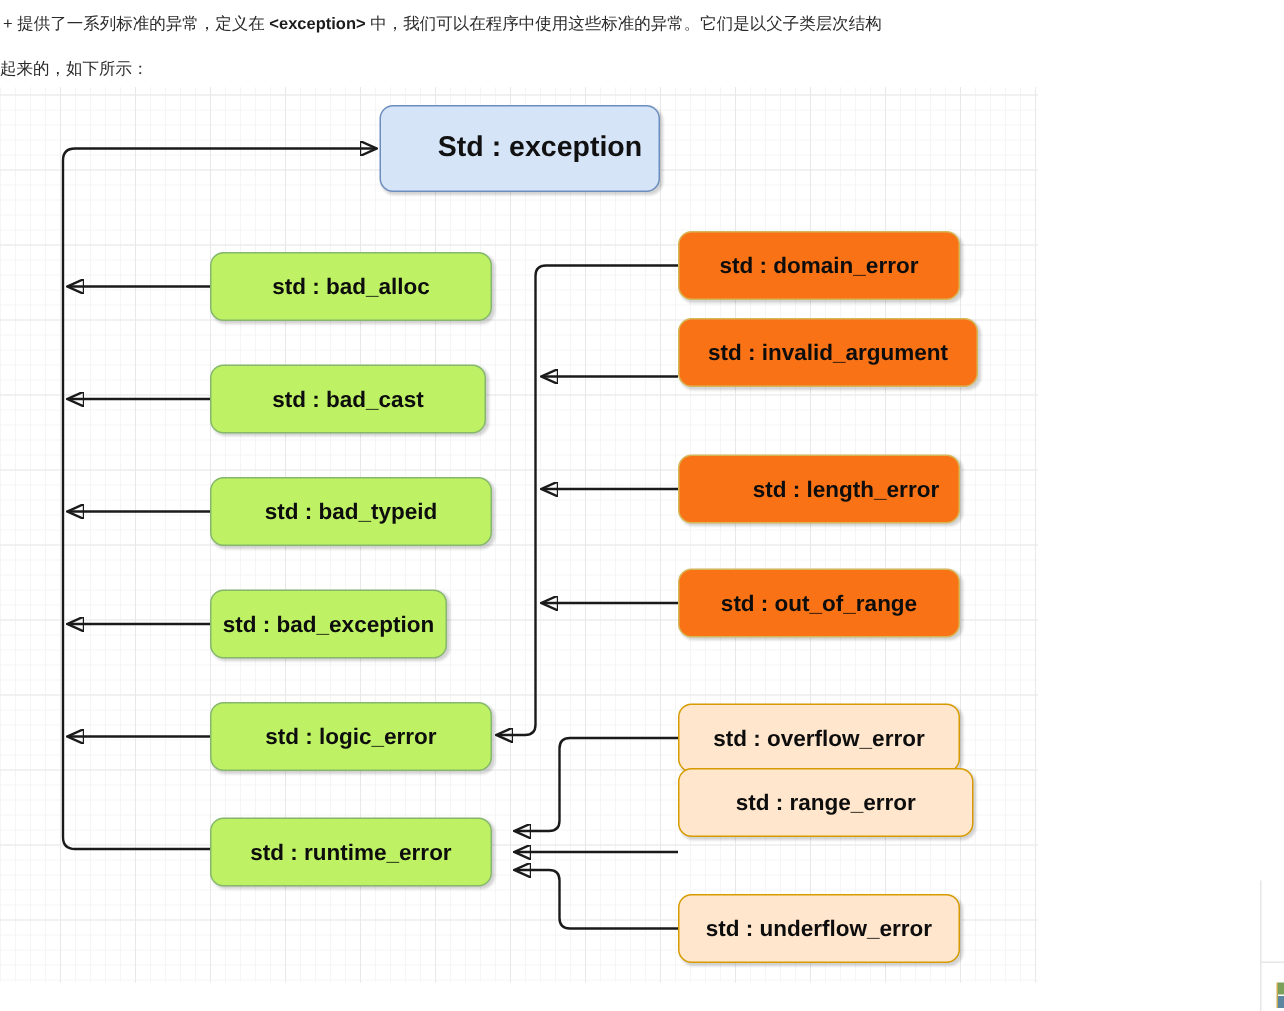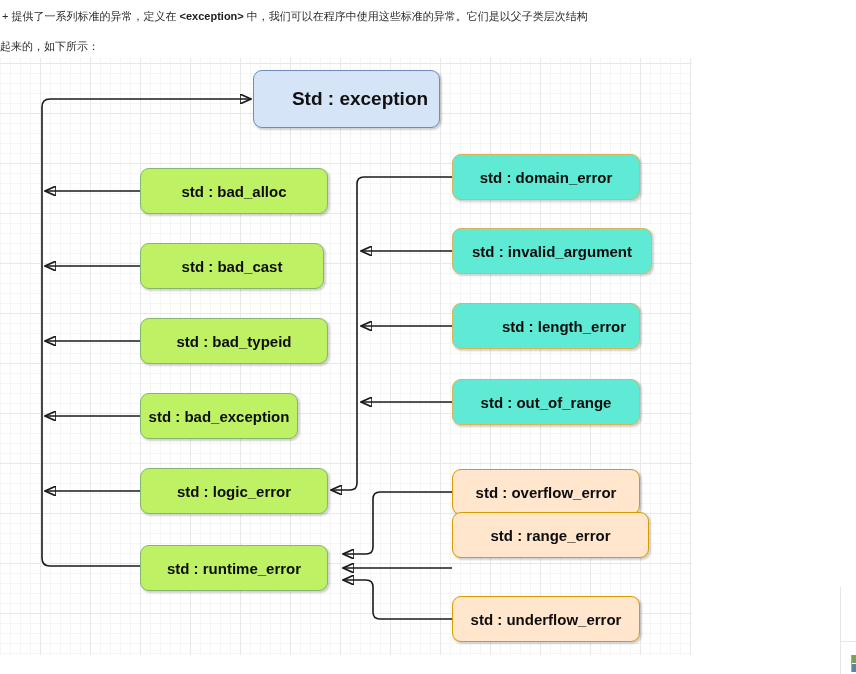--- a/index.html
+++ b/index.html
@@ -31,32 +31,32 @@
   svg.wires path{fill:none;stroke:#1a1a1a;stroke-width:1.6;}
   
   .node{
     position:absolute;display:flex;align-items:center;justify-content:center;
     border-radius:9px;font-weight:700;font-size:15px;color:#0d0d0d;
     box-shadow:1.5px 1.5px 2px rgba(0,0,0,0.18);
     box-sizing:border-box;white-space:nowrap;
   }
   .node.blue  {background:#d6e4f8;border:1.5px solid #6c8ebf;font-size:19px;color:#111;}
   .node.green {background:#bef264;border:1.5px solid #85b86c;}
-  .node.yellow{background:#5eead4;border:1.5px solid #d6b656;}
+  .node.yellow{background:#f97316;border:1.5px solid #d6b656;}
   .node.orange{background:#ffe6cc;border:1.5px solid #d79b00;}
   
   .n0 {left:253px;top:70px; width:187px;height:58px;padding-left:27px;}
   .n1 {left:140px;top:168px;width:188px;height:46px;}
   .n2 {left:140px;top:243px;width:184px;height:46px;}
   .n3 {left:140px;top:318px;width:188px;height:46px;}
   .n4 {left:140px;top:393px;width:158px;height:46px;}
   .n5 {left:140px;top:468px;width:188px;height:46px;}
   .n6 {left:140px;top:545px;width:188px;height:46px;}
   .n7 {left:452px;top:154px;width:188px;height:46px;}
-  .n8 {left:452px;top:228px;width:200px;height:46px;}
+  .n8 {left:452px;top:212px;width:200px;height:46px;}
   .n9 {left:452px;top:303px;width:188px;height:46px;padding-left:36px;}
   .n10{left:452px;top:379px;width:188px;height:46px;}
   .n11{left:452px;top:469px;width:188px;height:46px;}
   .n12{left:452px;top:512px;width:197px;height:46px;}
   .n13{left:452px;top:596px;width:188px;height:46px;}
   
   .widget-vline{position:absolute;left:840px;top:587px;width:1px;height:87px;background:#e6e6e6;}
   .widget-hline{position:absolute;left:840px;top:641px;width:16px;height:1px;background:#e6e6e6;}
   .widget-icon{position:absolute;left:851px;top:655px;width:5px;height:17px;border-left:1px solid #c9a94e;}
   .widget-icon .t{width:100%;height:8px;background:#7ba05b;}

